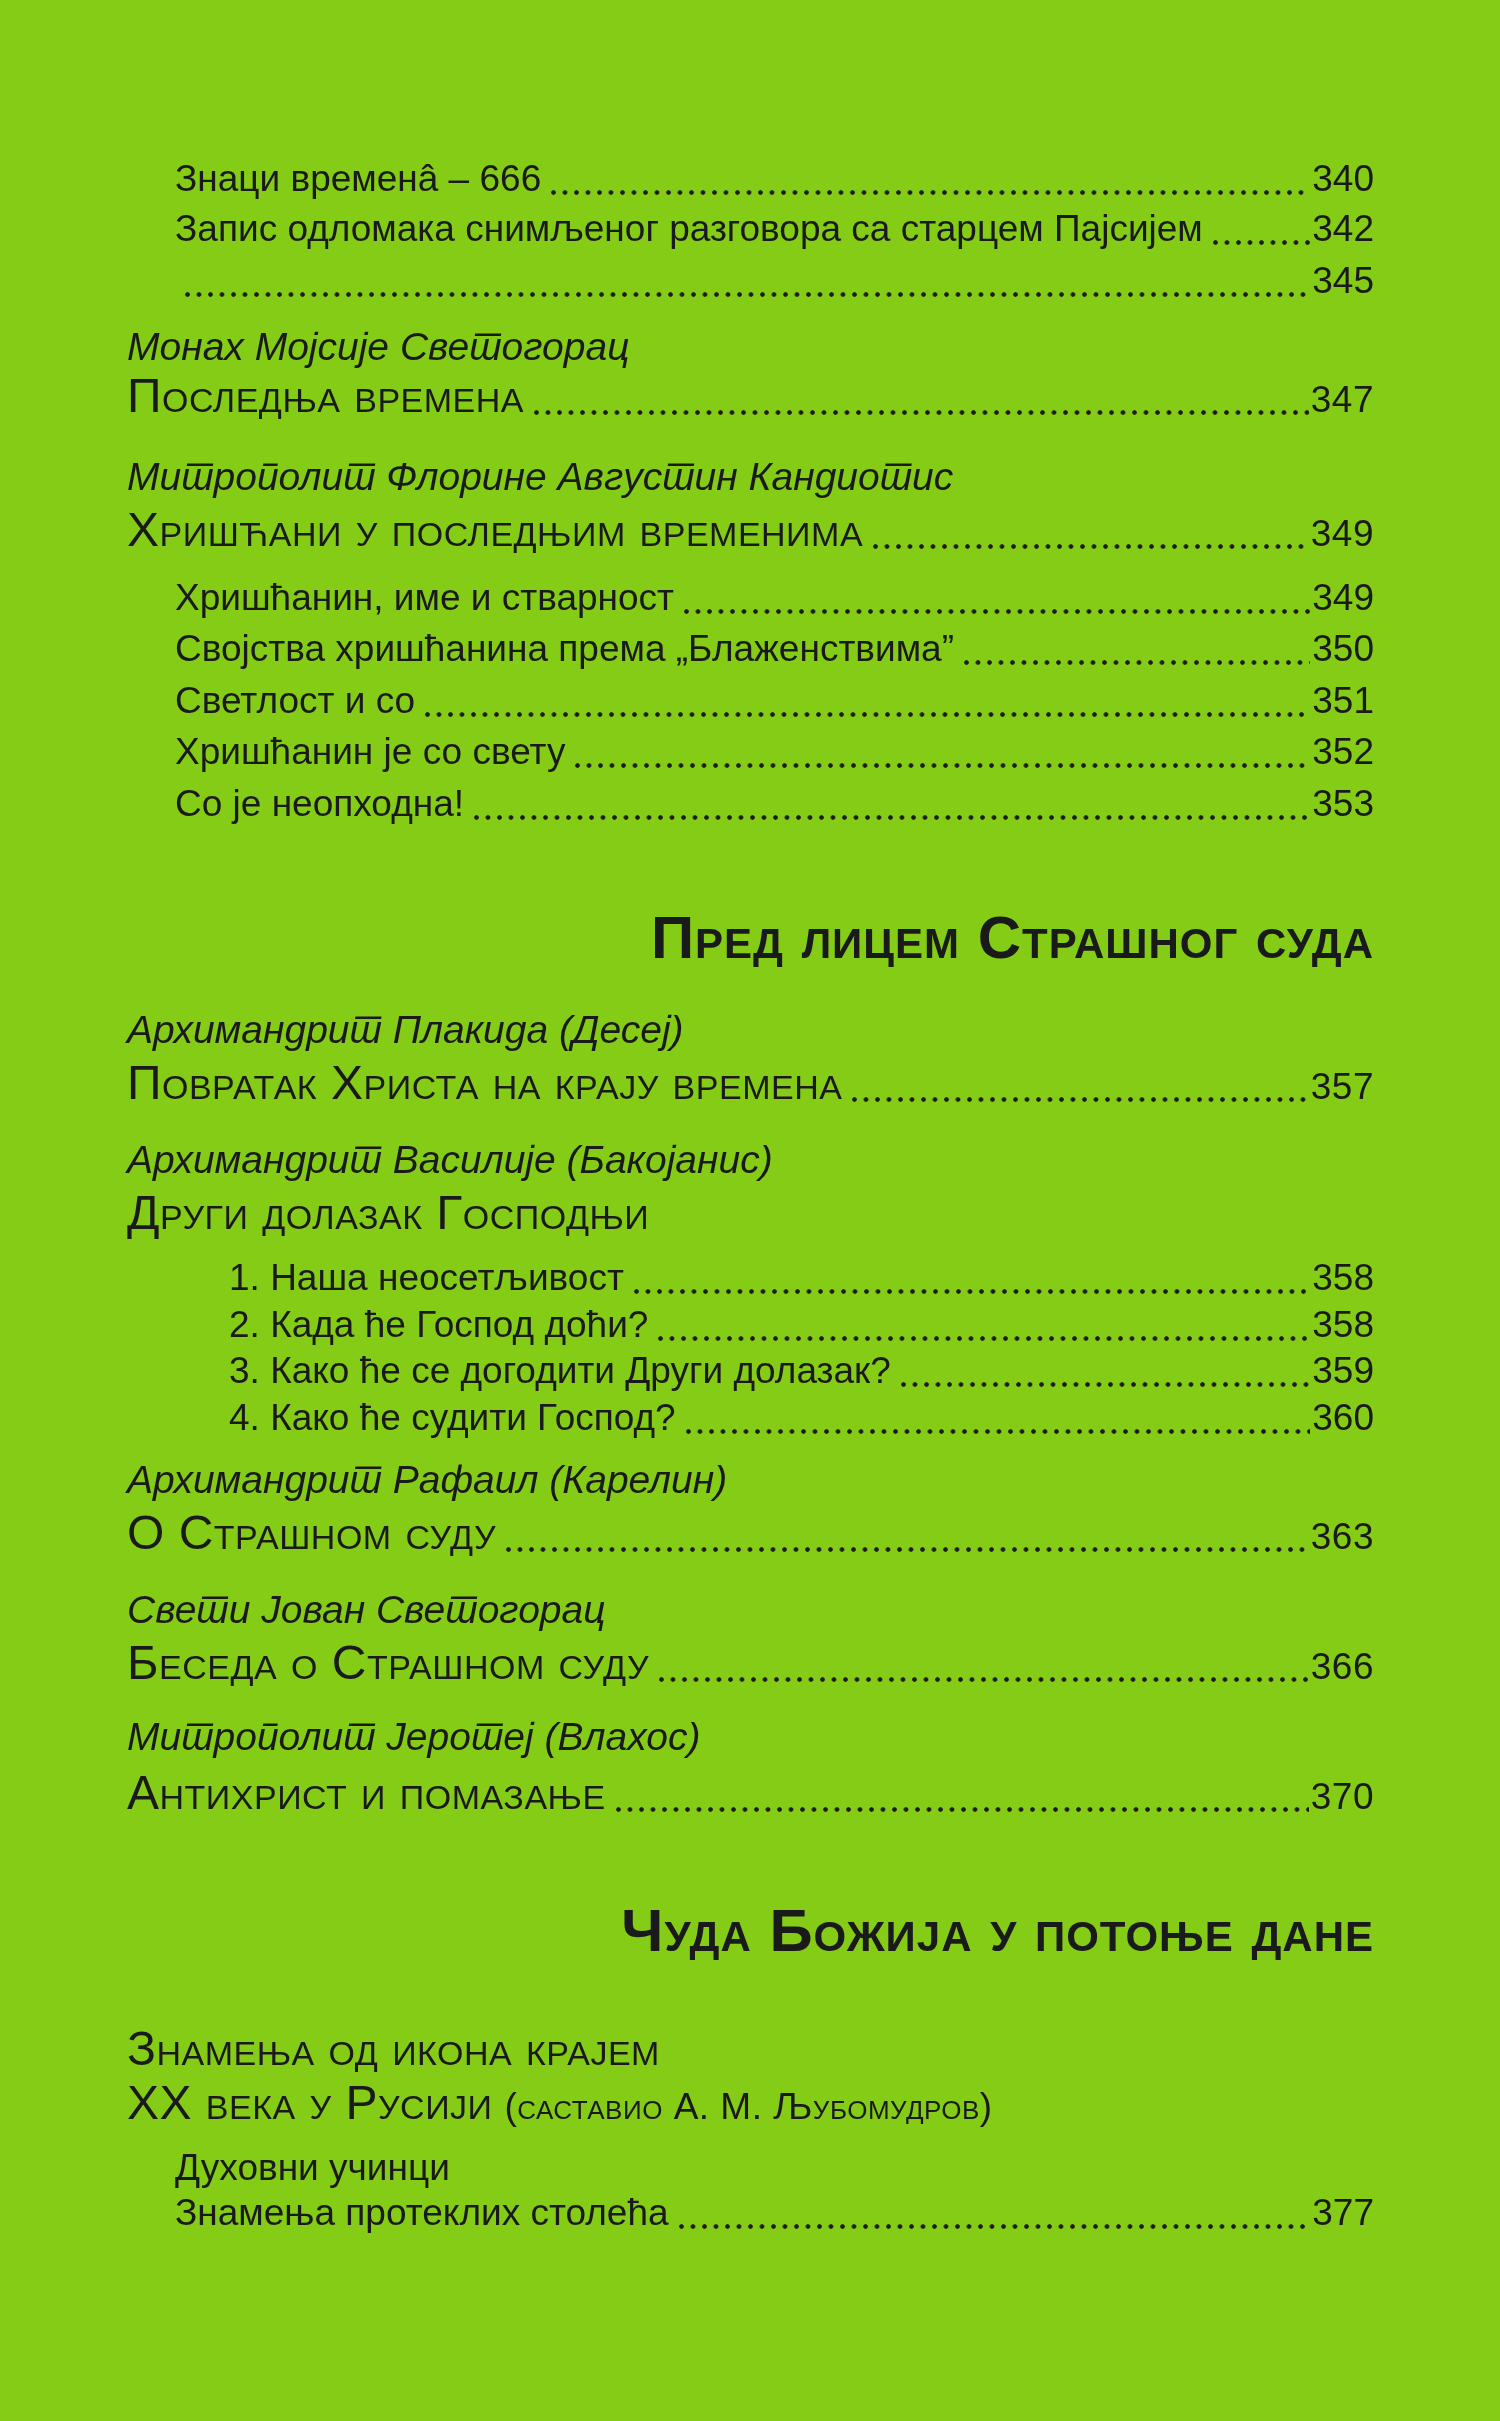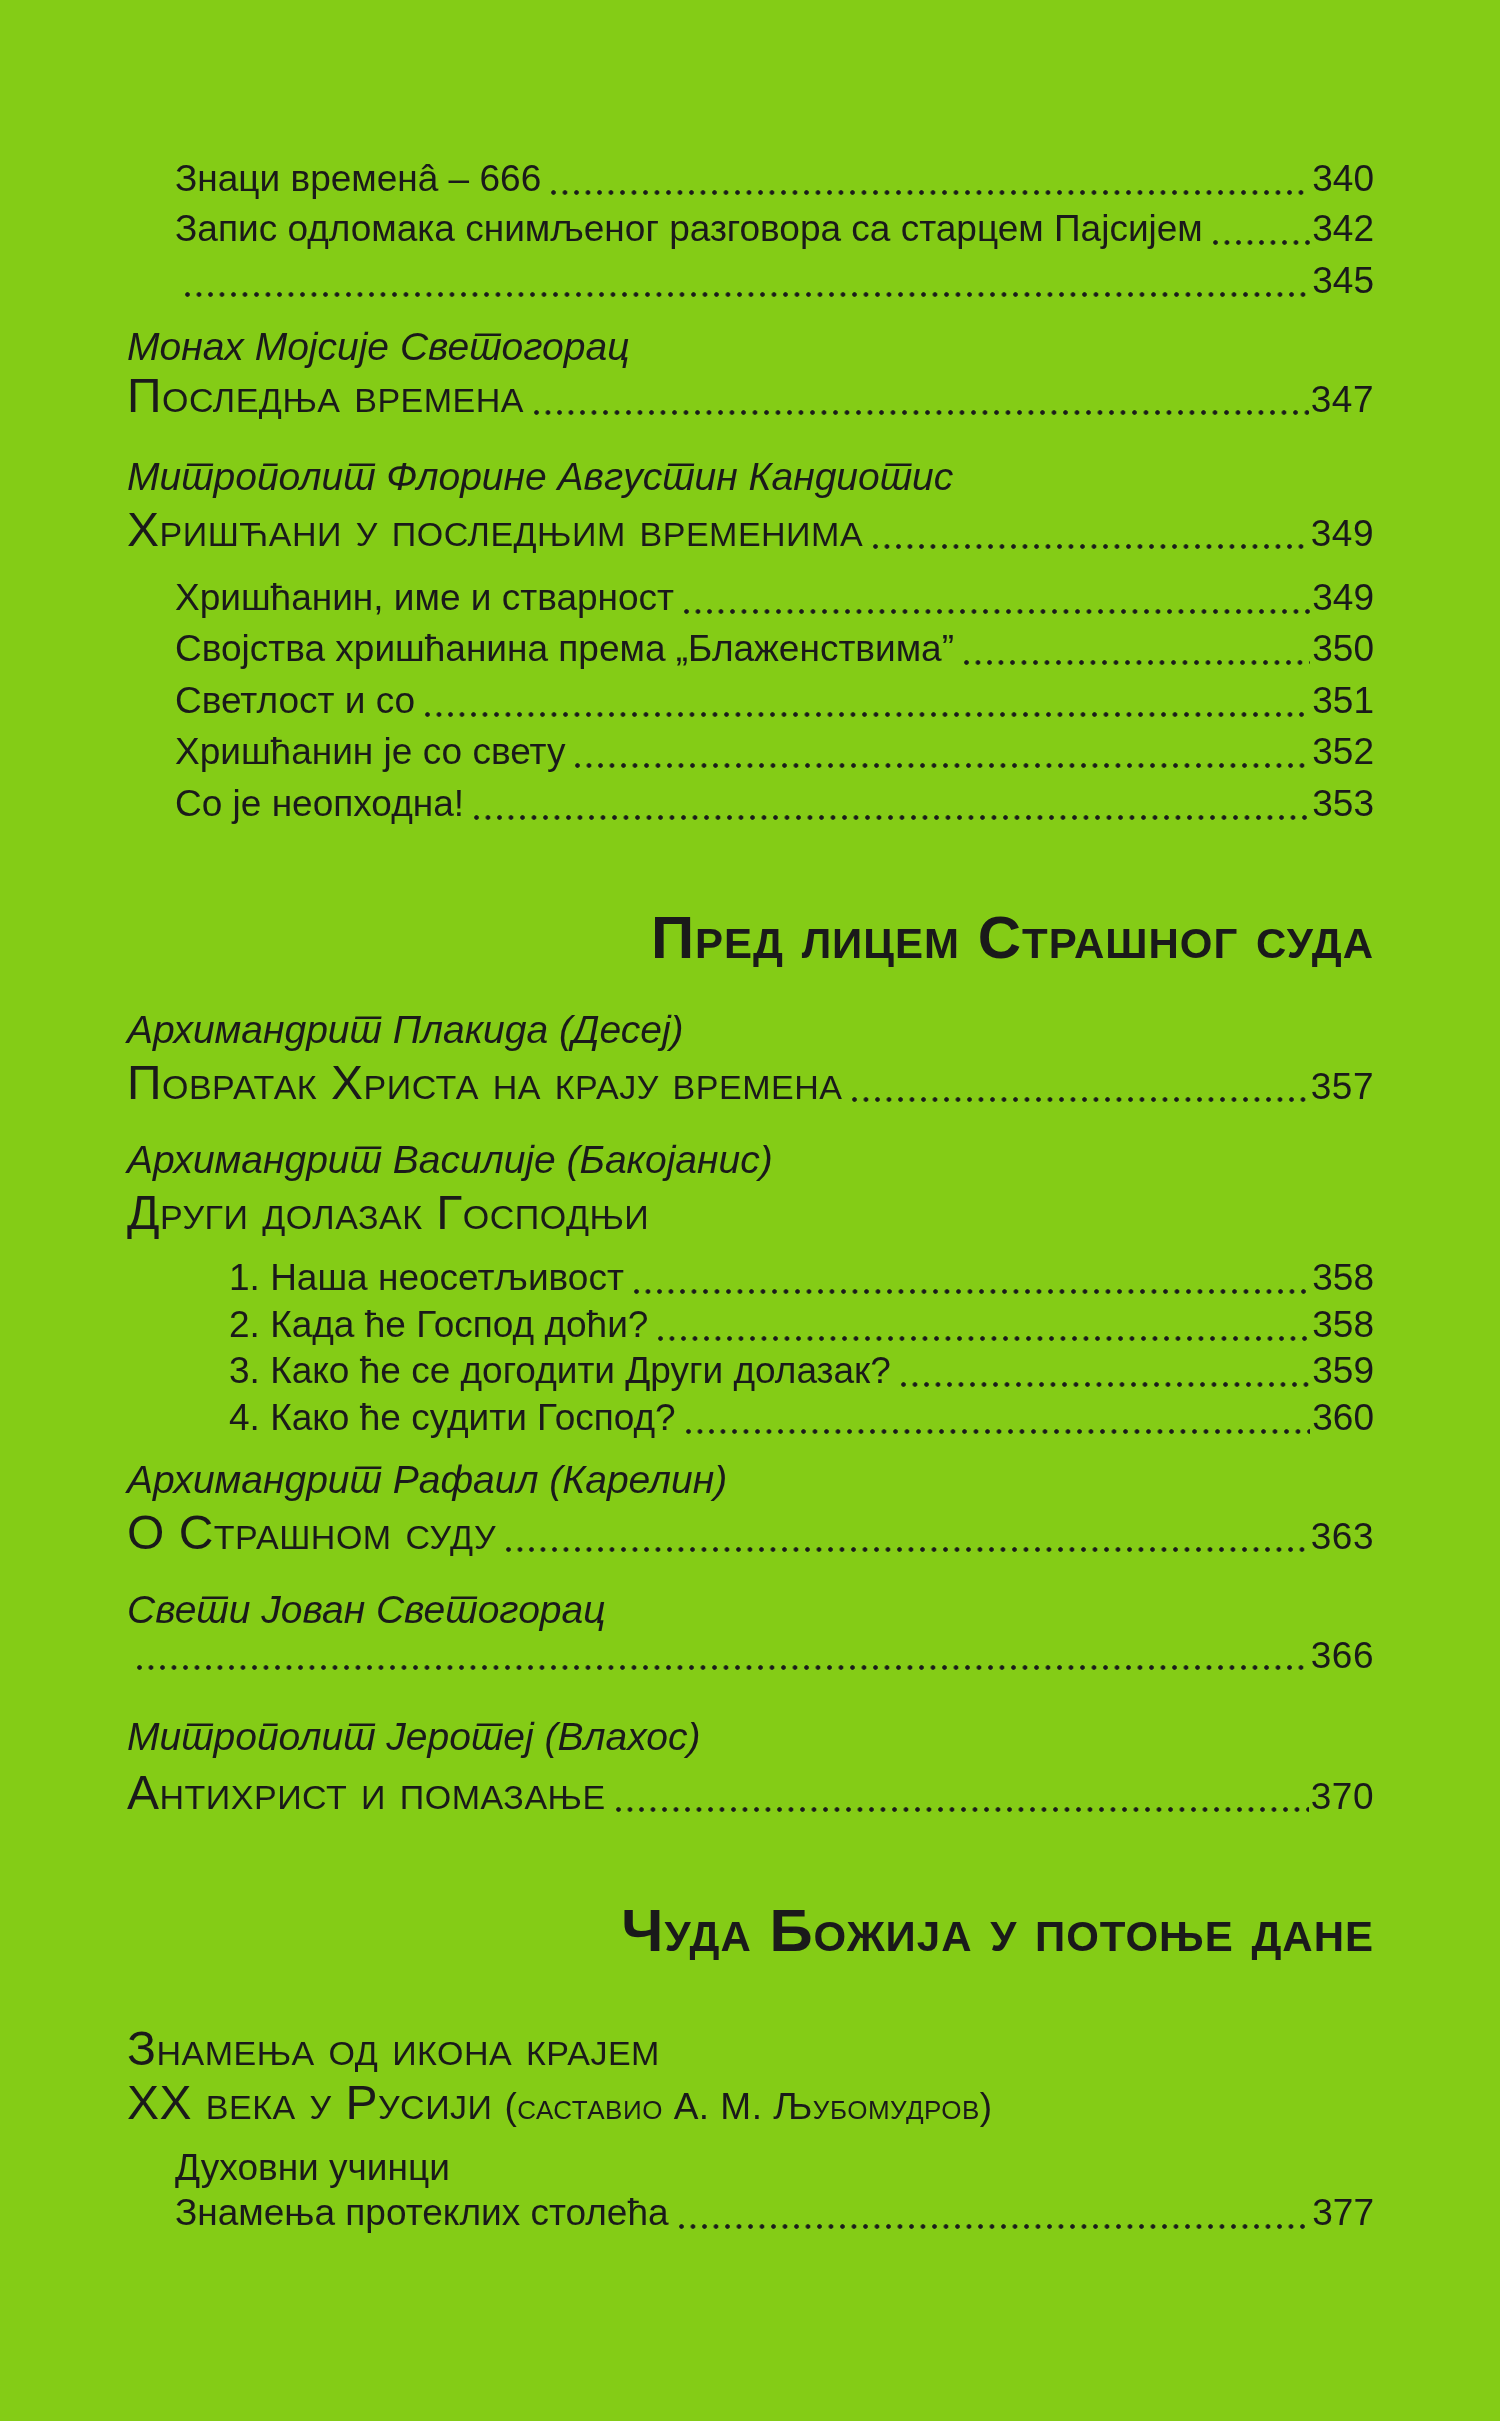--- a/index.html
+++ b/index.html
@@ -197,20 +197,21 @@
       <span>О Страшном суду</span>
       <span class="dots"></span>
       <span class="pg">363</span>
     </div>
 
     <div class="row author" style="top:1588px">
       <span>Свети Јован Светогорац</span>
     </div>
 
     <div class="row title" style="top:1635px">
+      <span>Беседа о Страшном суду</span>
       <span class="dots"></span>
       <span class="pg">366</span>
     </div>
 
     <div class="row author" style="top:1715px">
       <span>Митрополит Јеротеј (Влахос)</span>
     </div>
 
     <div class="row title" style="top:1765px">
       <span>Антихрист и помазање</span>

